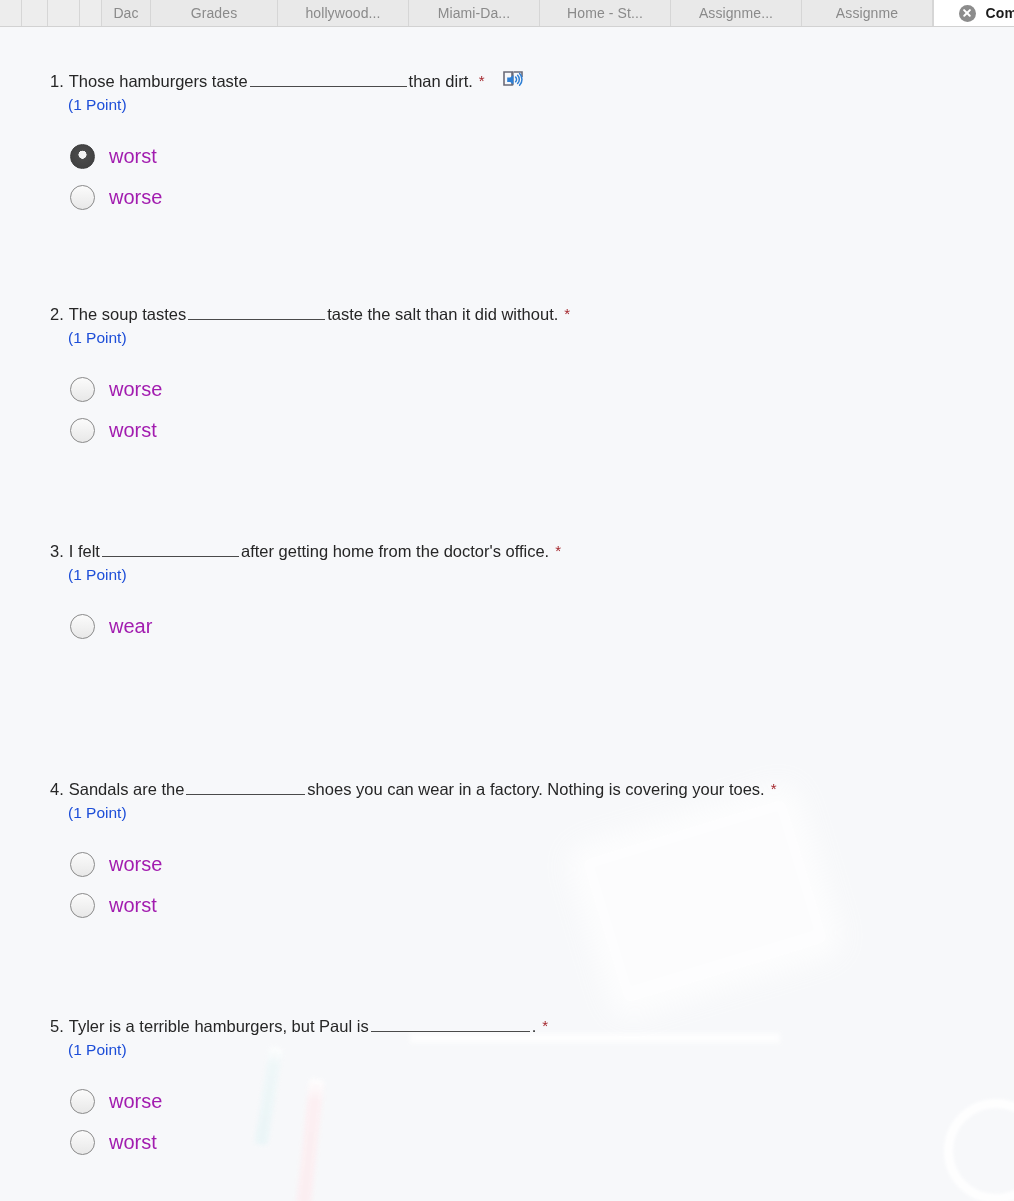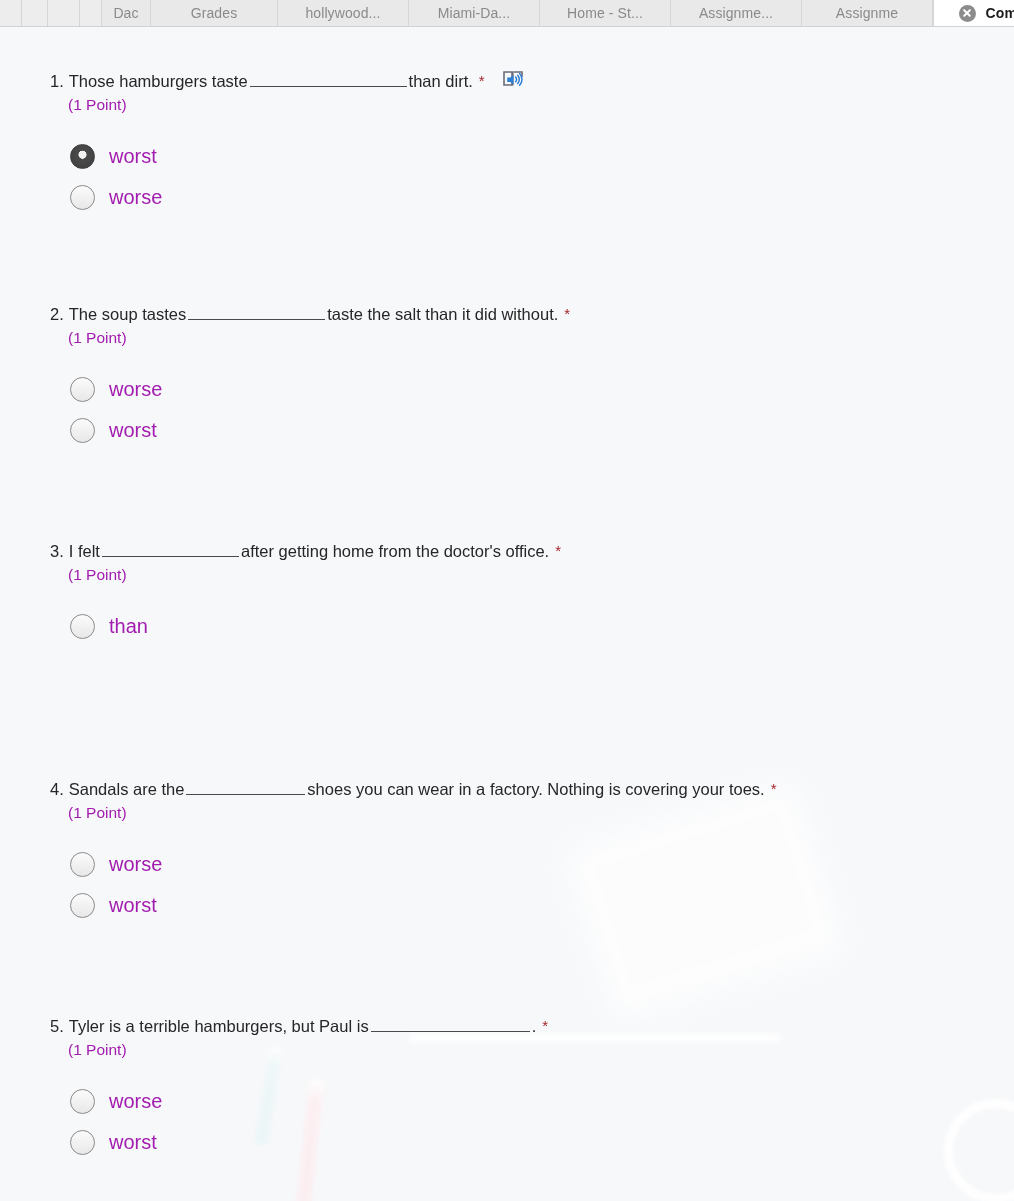--- a/index.html
+++ b/index.html
@@ -158,21 +158,21 @@
   .req {
     color: #a4262c;
     font-size: 15px;
     margin-left: 6px;
     line-height: 1;
     position: relative;
     top: -1px;
   }
   .points {
     font-size: 15.5px;
-    color: #a21caf;
+    color: #1d4ed8;
     line-height: 22px;
     margin-top: 1px;
   }
 
   .reader-icon {
     display: inline-block;
     margin-left: 17px;
     width: 24px;
     height: 22px;
     position: relative;
@@ -305,21 +305,21 @@
           <span class="q-num">3.</span>
           <span>I felt</span>
           <span class="blank" style="width: 137px;"></span>
           <span>after getting home from the doctor's office.</span>
           <span class="req">*</span>
         </div>
         <div class="points" style="margin-left: 18px;">(1 Point)</div>
         <div class="options" style="margin-left: 20px;">
           <div class="option">
             <span class="radio"></span>
-            <span class="opt-label">than</span>
+            <span class="opt-label">wear</span>
           </div>
         </div>
       </div>
       <div class="question" style="position: absolute; left: 50px; top: 750px;">
         <div class="q-text">
           <span class="q-num">4.</span>
           <span>Sandals are the</span>
           <span class="blank" style="width: 119px;"></span>
           <span>shoes you can wear in a factory. Nothing is covering your toes.</span>
           <span class="req">*</span>

